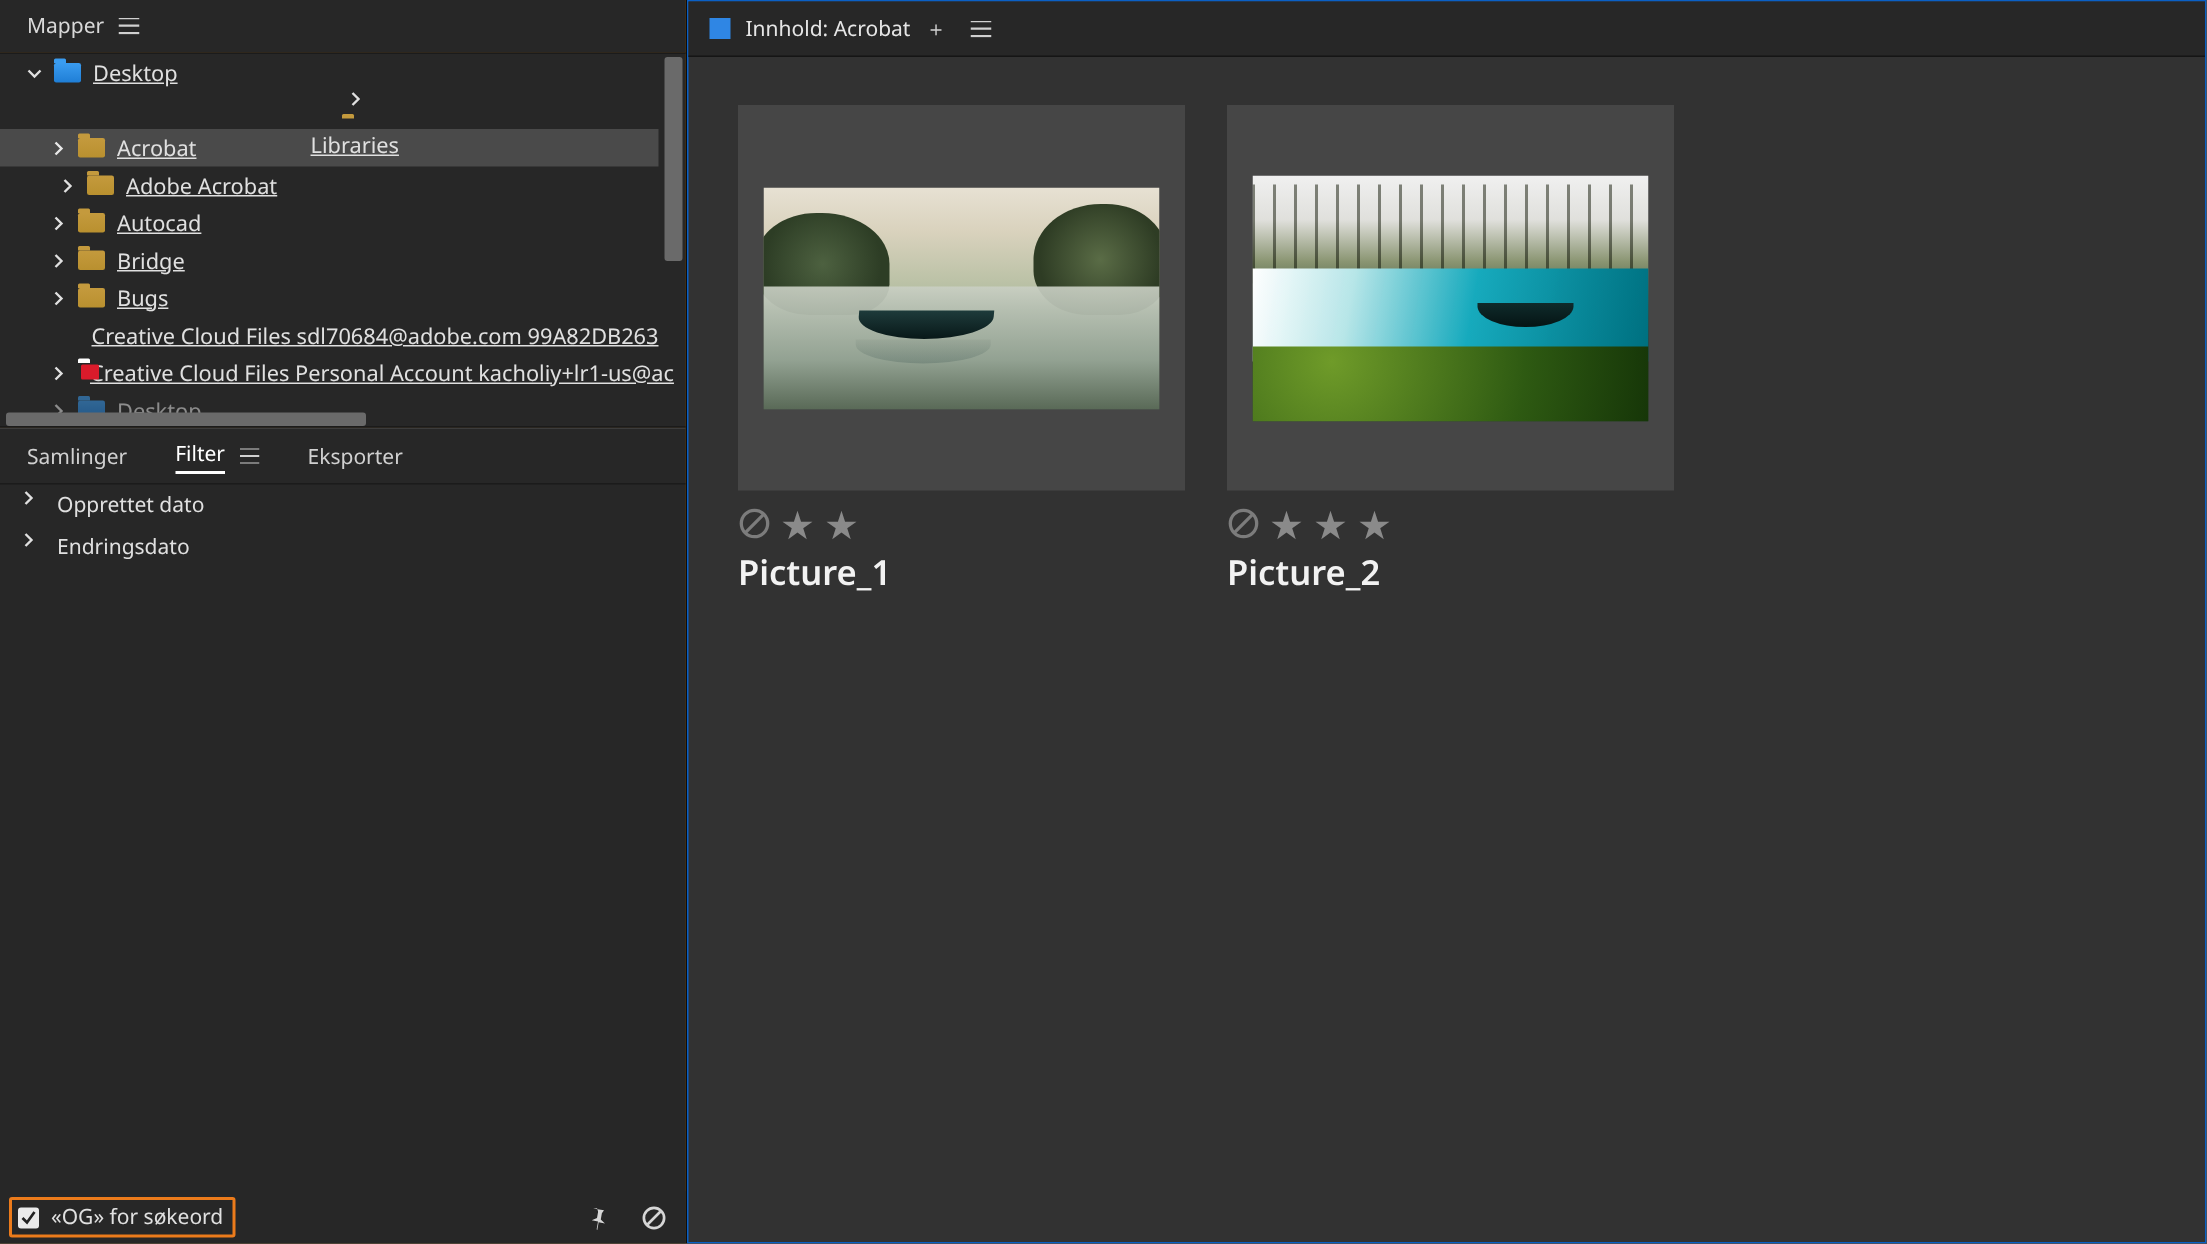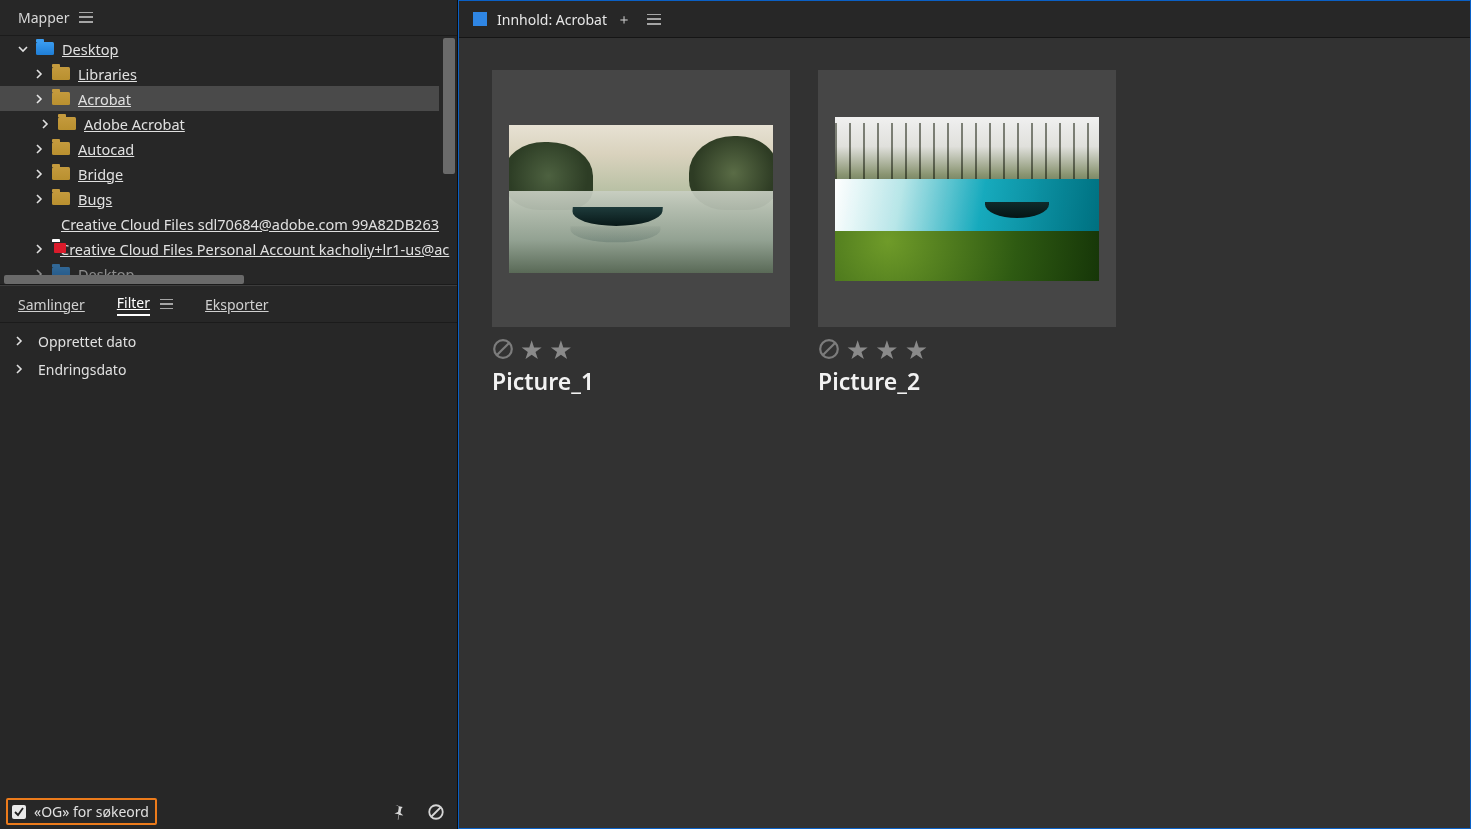--- a/index.html
+++ b/index.html
@@ -92,26 +92,26 @@
   .left-lower {
     flex:1; display:flex; flex-direction:column; background:#272727;
   }
   .tabs-row {
     height:38px;
     display:flex; align-items:center; gap:32px;
     padding-left:18px; color:#d0d0d0;
     border-top:1px solid #3c3c3c;
     border-bottom:1px solid #1b1b1b;
   }
-  .tabs-row .tab { cursor:pointer; font-size:14px;text-decoration:underline; }
+  .tabs-row .tab { cursor:pointer; font-size:14px; }
   .tabs-row .tab.active { color:#ffffff; border-bottom:2px solid #ffffff; padding-bottom:2px; }
   .tabs-row .mini-ham { display:flex; align-items:center; }
   .filter-body { flex:1; padding-top:4px; }
   .filter-item {
-    display:flex; align-items:center; gap:14px;
+    display:flex; gap:14px;
     height:28px; padding-left:14px; color:#e0e0e0;
     cursor:pointer;
   }
   .filter-item .arrow { color:#e0e0e0; width:10px; }
 
   
   .left-footer {
     height:35px; display:flex; align-items:center; padding:0 12px 0 6px;
     background:#272727; gap:8px; position:relative;
   }
@@ -216,21 +216,21 @@
       <div class="tree-row" style="padding-left:18px;">
         <span class="arrow">
           <svg width="10" height="10" viewBox="0 0 10 10">
               <path d="M1 3l4 4 4-4" stroke="#e0e0e0" stroke-width="1.6" fill="none"></path>
             </svg>
         </span>
         <span class="folder-ic folder-blue"></span>
         <span class="label">Desktop</span>
       </div>
 
-      <div class="tree-row" style="padding-left:34px;">
+      <div class="tree-row" style="padding-left:34px;flex-direction:column;">
         <span class="arrow">
             <svg width="10" height="10" viewBox="0 0 10 10">
               <path d="M3 1l4 4-4 4" stroke="#e0e0e0" stroke-width="1.6" fill="none"></path>
             </svg>
           </span>
         <span class="folder-ic"></span>
         <span class="label">Libraries</span>
       </div>
       <div class="tree-row selected" style="padding-left:34px;">
         <span class="arrow">

